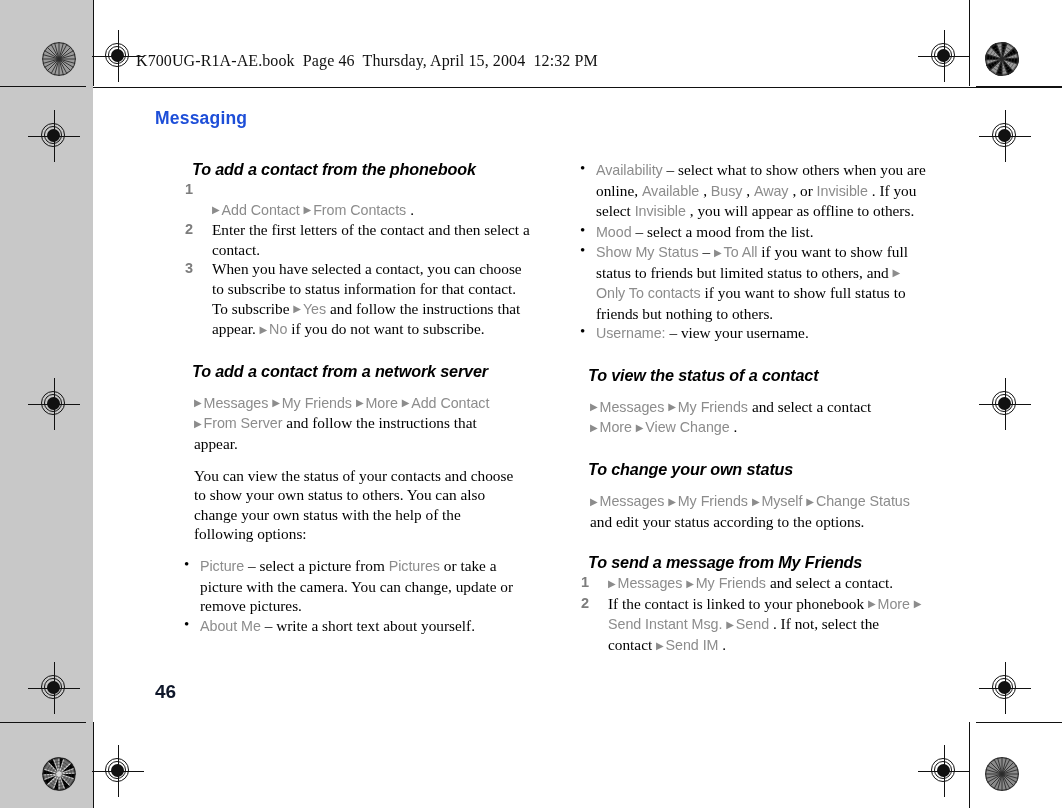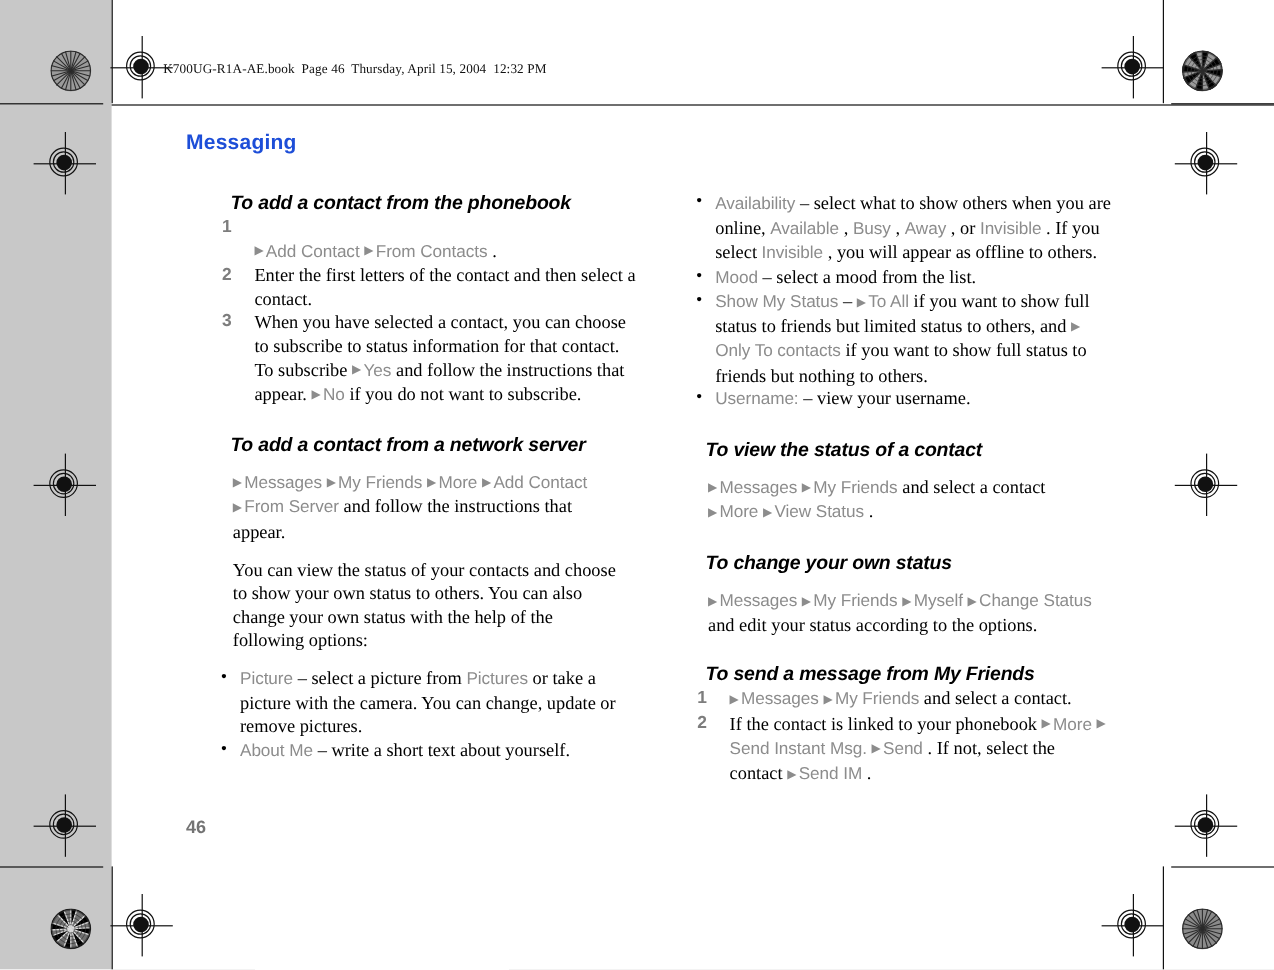--- a/index.html
+++ b/index.html
@@ -70,21 +70,21 @@
   .trim-line {
     position: absolute;
     background: #111;
   }
 
   
   #file-header {
     position: absolute;
     left: 136px; top: 52px;
     font-family: "Liberation Serif", serif;
-    font-size: 11px;
+    font-size: 16px;
     color: #111;
     white-space: pre;
     letter-spacing: 0.1px;
   }
   #header-rule {
     position: absolute;
     left: 93px; top: 87px; width: 969px; height: 1.2px;
     background: #111;
   }
 
@@ -179,22 +179,22 @@
     vertical-align: 1.5px;
     padding-right: 1px;
   }
 
   
   #folio {
     position: absolute;
     left: 155px; top: 681px;
     font-family: "Liberation Sans", sans-serif;
     font-weight: bold;
-    font-size: 15px;
-    color: #737373;
+    font-size: 19px;
+    color: #0f172a;
   }
 </style>
 </head>
 <body>
 
 <div id="proof-sheet"></div>
 <div id="page-white"></div>
 
 <div class="trim-line" style="left:93px; top:0; width:1.3px; height:86px;"></div>
 <div class="trim-line" style="left:969px; top:0; width:1.3px; height:86px;"></div>
@@ -444,21 +444,21 @@
       <span class="dot">•</span>
       <span><span class="ui">Show My Status </span> – <span class="arrow">▶ </span><span class="ui">To All </span> if you want to show full status to friends but limited status to others, and <span class="arrow">▶ </span><span class="ui">Only To contacts </span> if you want to show full status to friends but nothing to others.</span>
     </li>
     <li class="bullet">
       <span class="dot">•</span>
       <span><span class="ui">Username: </span> – view your username.</span>
     </li>
   </ul>
 
   <h2 class="sec-head gap">To view the status of a contact</h2>
-  <p class="body"><span class="arrow">▶ </span><span class="ui">Messages </span><span class="arrow">▶ </span><span class="ui">My Friends </span> and select a contact<br><span class="arrow">▶ </span><span class="ui">More </span><span class="arrow">▶ </span><span class="ui">View Status </span>.</p>
+  <p class="body"><span class="arrow">▶ </span><span class="ui">Messages </span><span class="arrow">▶ </span><span class="ui">My Friends </span> and select a contact<br><span class="arrow">▶ </span><span class="ui">More </span><span class="arrow">▶ </span><span class="ui">View Change </span>.</p>
 
   <h2 class="sec-head gap">To change your own status</h2>
   <p class="body"><span class="arrow">▶ </span><span class="ui">Messages </span><span class="arrow">▶ </span><span class="ui">My Friends </span><span class="arrow">▶ </span><span class="ui">Myself </span><span class="arrow">▶ </span><span class="ui">Change Status </span><br>and edit your status according to the options.</p>
 
   <h2 class="sec-head gap">To send a message from My Friends</h2>
   <ol class="steps">
     <li class="step">
       <span class="num">1</span>
       <span><span class="arrow">▶ </span><span class="ui">Messages </span><span class="arrow">▶ </span><span class="ui">My Friends </span> and select a contact.</span>
     </li>

